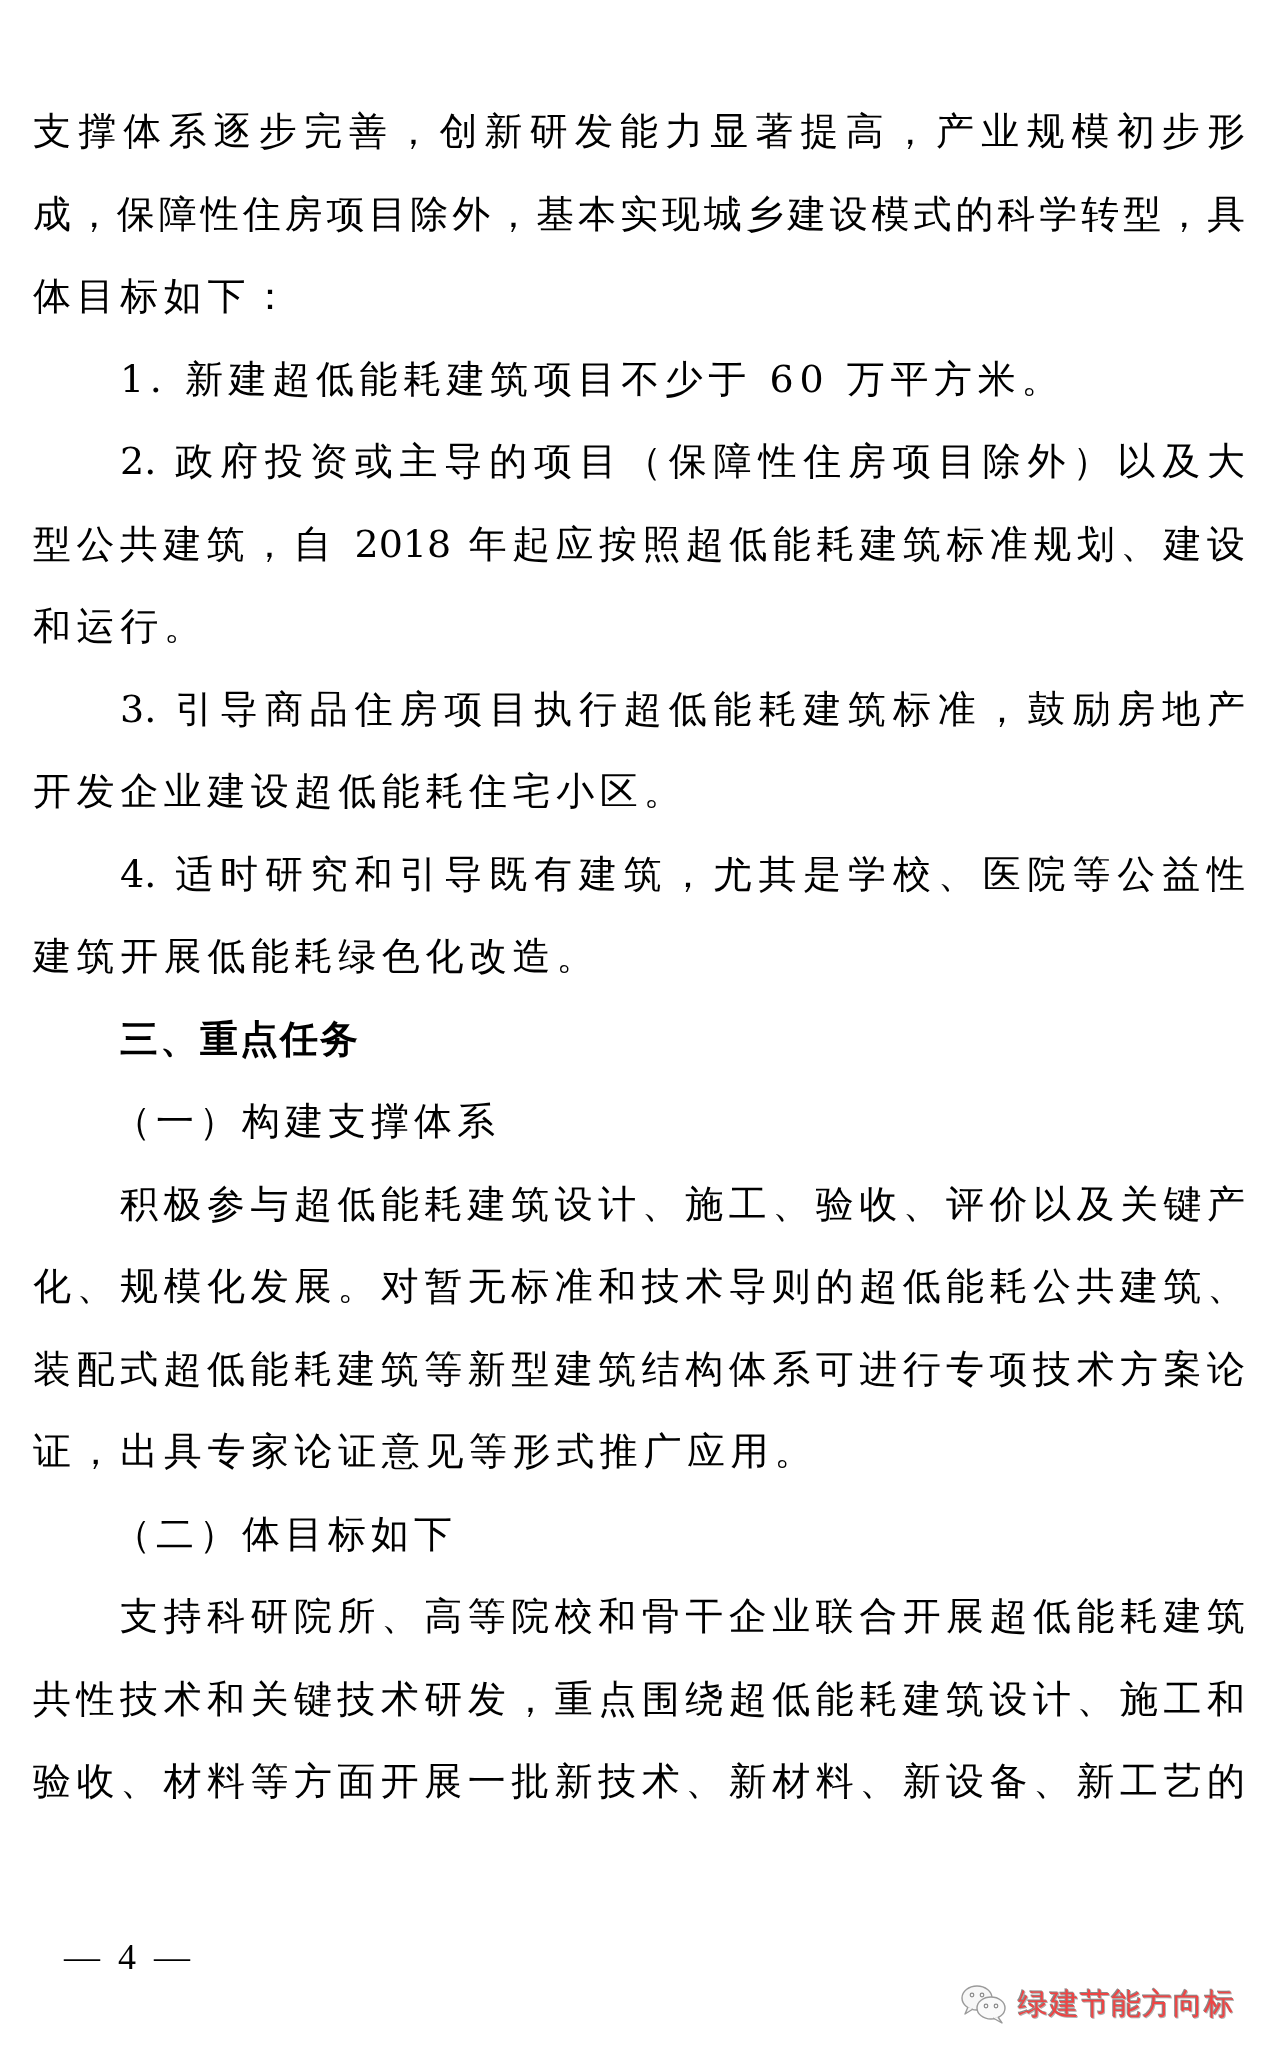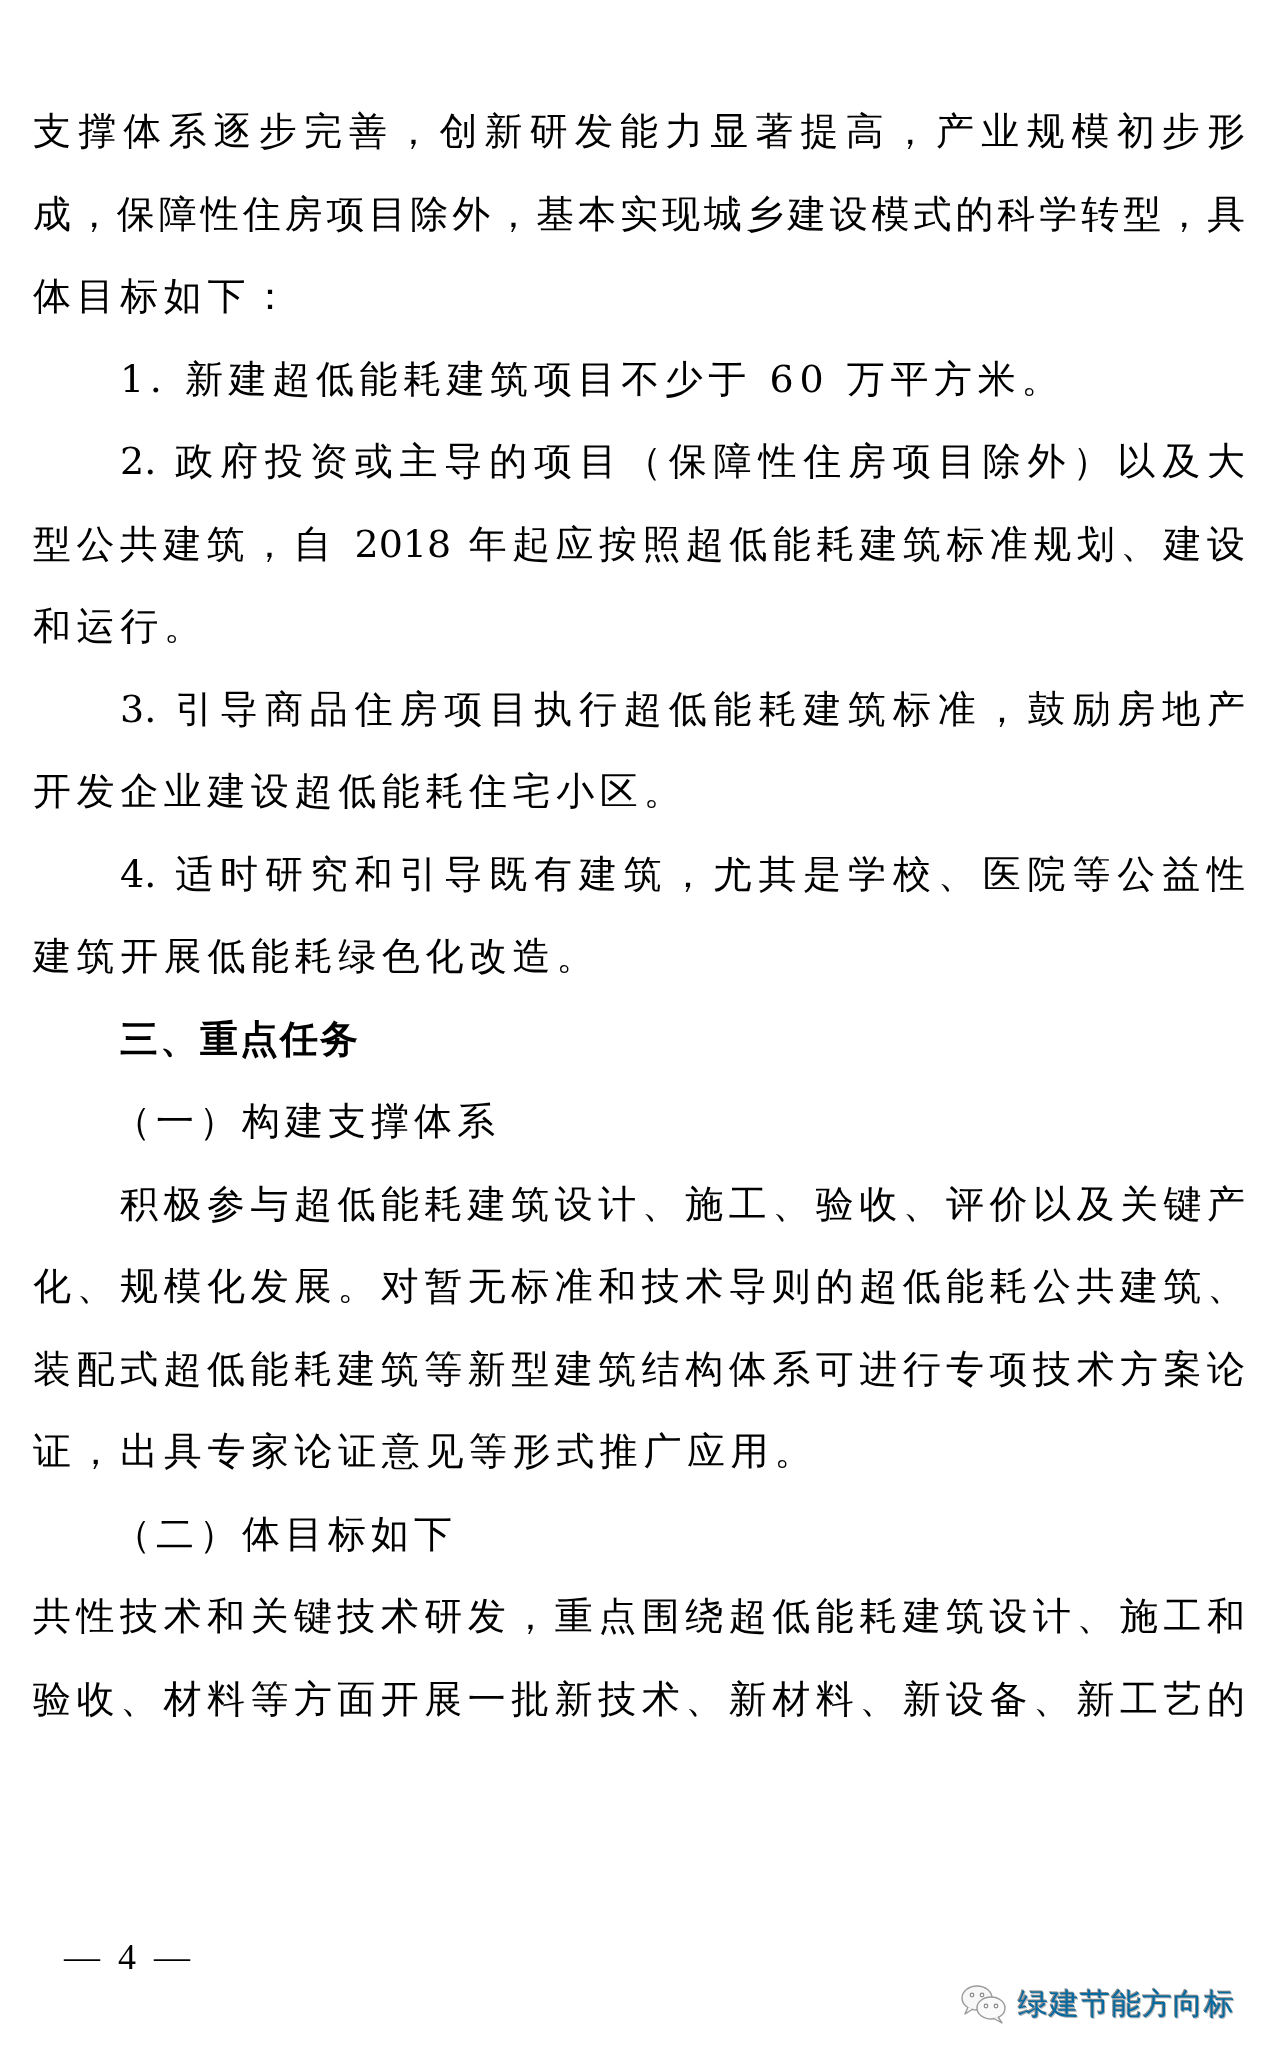--- a/index.html
+++ b/index.html
@@ -81,21 +81,21 @@
   }
   .watermark-icon {
     width: 48px;
     height: 42px;
     display: block;
   }
   .watermark-text {
     font-family: "DejaVu Sans", "Liberation Sans", sans-serif;
     font-size: 30px;
     line-height: 40px;
-    color: #0369a1;
+    color: #ef4444;
     letter-spacing: 1px;
     text-shadow: -1px -1px 0 #8a8a8a, 1px 1px 0 #b0b0b0, 0 0 1px #777777;
   }
 </style>
 </head>
 <body>
 
 <div class="page">
 
   <div class="body-text">
@@ -119,20 +119,21 @@
 
     <div class="line heading-2">（一）构建支撑体系</div>
 
     <div class="line indent justify">积极参与超低能耗建筑设计、施工、验收、评价以及关键产</div>
     <div class="line justify">化、规模化发展。对暂无标准和技术导则的超低能耗公共建筑、</div>
     <div class="line justify">装配式超低能耗建筑等新型建筑结构体系可进行专项技术方案论</div>
     <div class="line last">证，出具专家论证意见等形式推广应用。</div>
 
     <div class="line heading-2">（二）体目标如下</div>
 
+    <div class="line indent justify">支持科研院所、高等院校和骨干企业联合开展超低能耗建筑</div>
     <div class="line justify">共性技术和关键技术研发，重点围绕超低能耗建筑设计、施工和</div>
     <div class="line justify">验收、材料等方面开展一批新技术、新材料、新设备、新工艺的</div>
   </div>
 
   <div class="page-number">—  4  —</div>
 
   <div class="watermark">
     <svg class="watermark-icon" viewBox="0 0 48 42">
       <ellipse cx="17" cy="15" rx="15" ry="12" fill="#f7f7f7" stroke="#9a9a9a" stroke-width="1.4"></ellipse>
       <path d="M8 24 L5 31 L13 26" fill="#f7f7f7" stroke="#9a9a9a" stroke-width="1.4" stroke-linejoin="round"></path>

